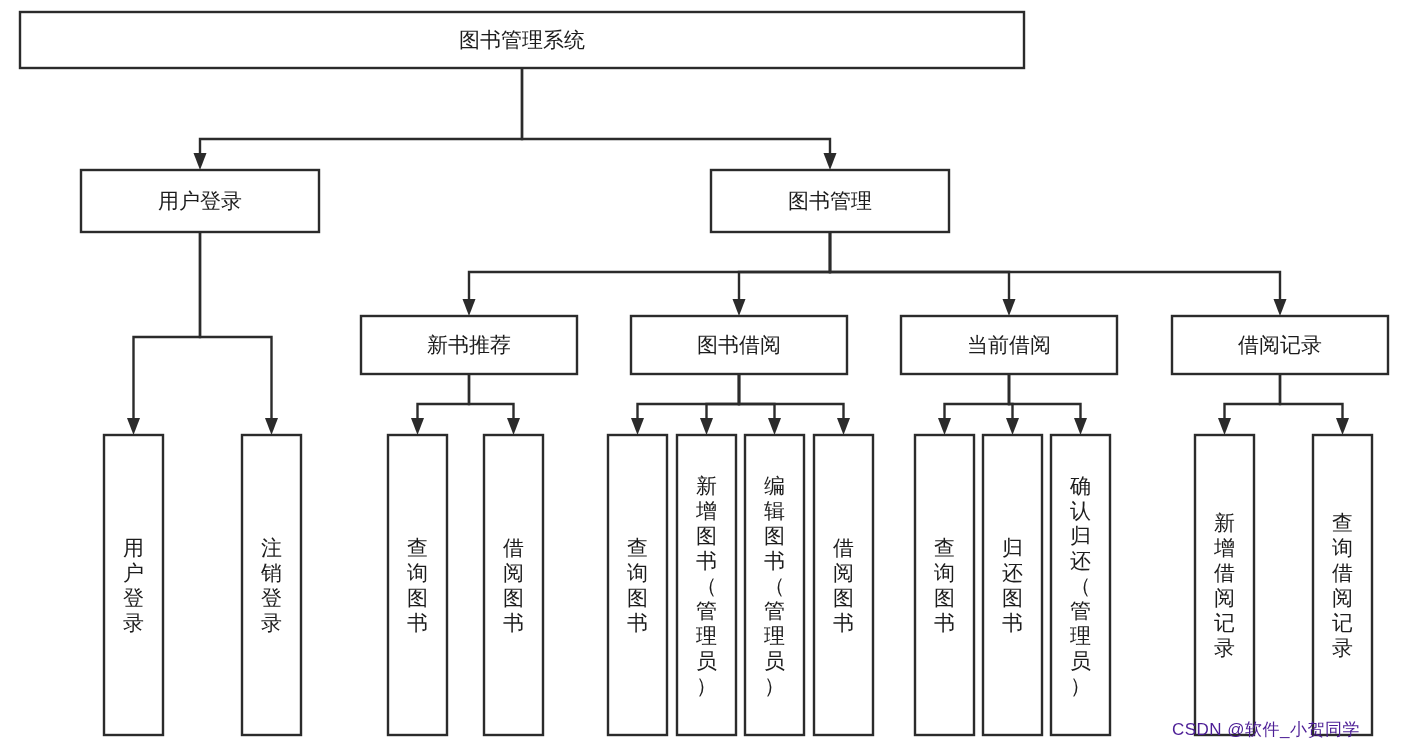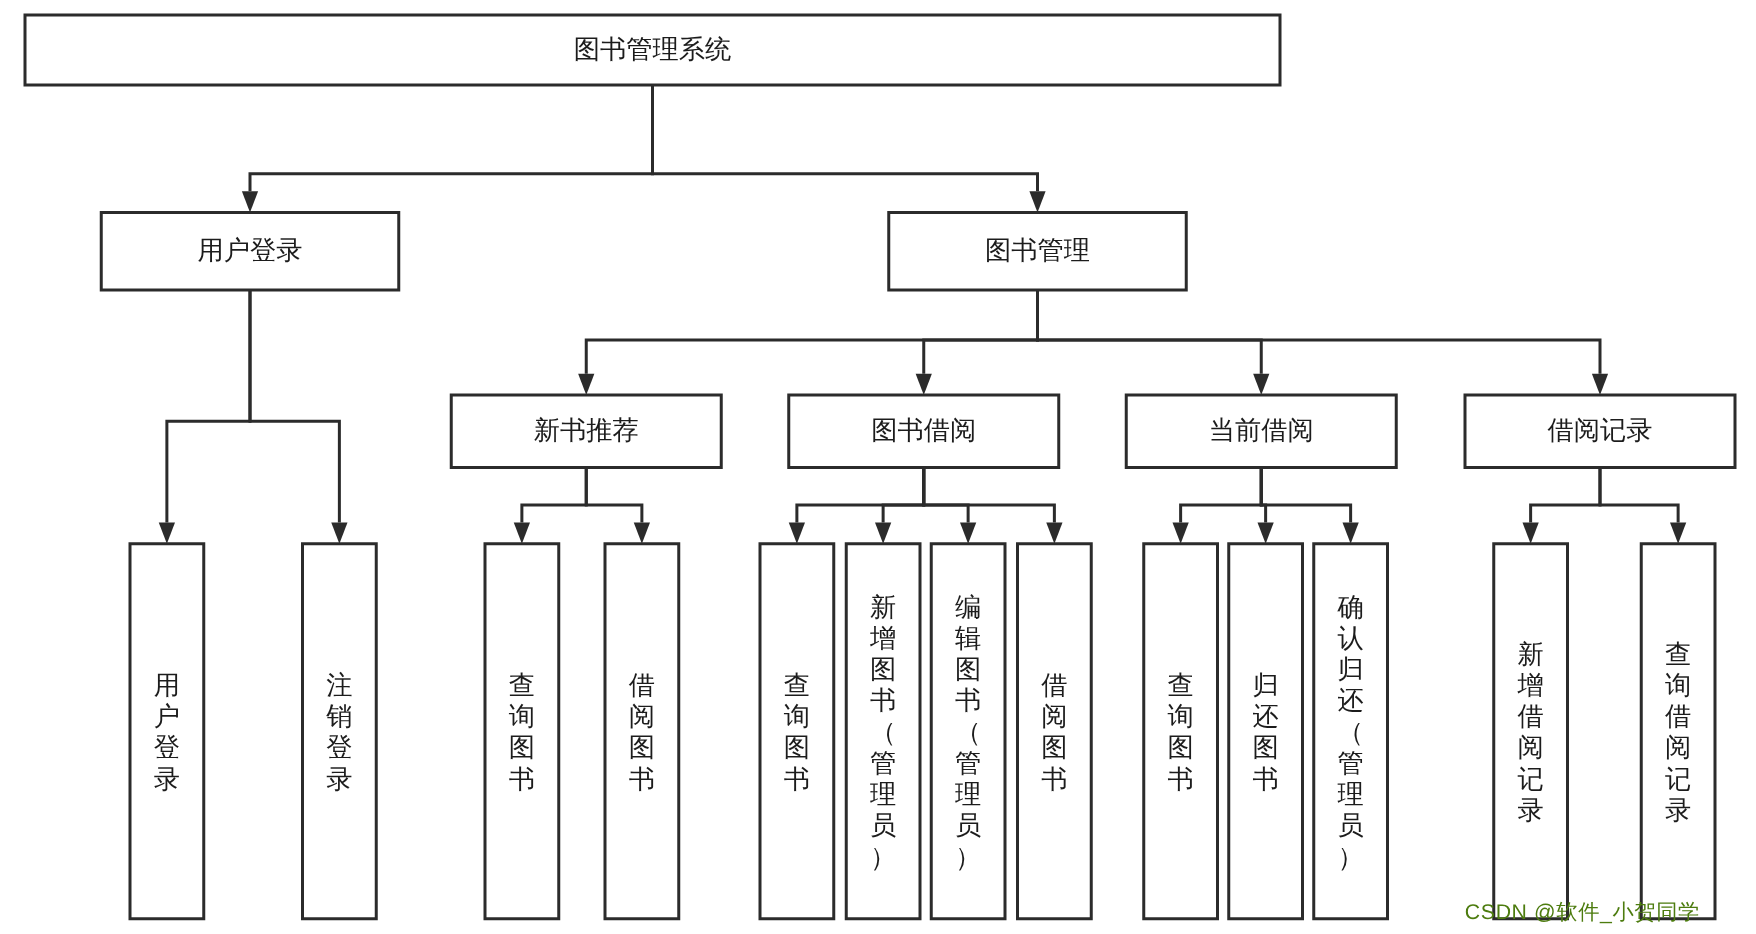--- a/index.html
+++ b/index.html
@@ -16,21 +16,21 @@
     font-family:"Liberation Sans","DejaVu Sans",sans-serif;
     fill:#1c1c1c;font-size:21px;text-anchor:middle;dominant-baseline:middle;
   }
   .node-label-v{
     font-family:"Liberation Sans","DejaVu Sans",sans-serif;
     fill:#1c1c1c;font-size:21px;text-anchor:middle;
   }
   .watermark{
     position:absolute;right:8px;bottom:6px;
     font-family:"Liberation Sans","DejaVu Sans",sans-serif;
-    font-size:17px;color:#4d7c0f;white-space:nowrap;letter-spacing:.5px;
+    font-size:17px;color:#4c1d95;white-space:nowrap;letter-spacing:.5px;
   }
 </style>
 </head>
 <body>
 
 <div id="stage">
   <svg class="diagram" viewBox="0 0 1405 747">
     <g id="edges-layer">
         <g>
           <path class="link" d="M 522 68 L 522 139 L 200 139 L 200 153"></path>

